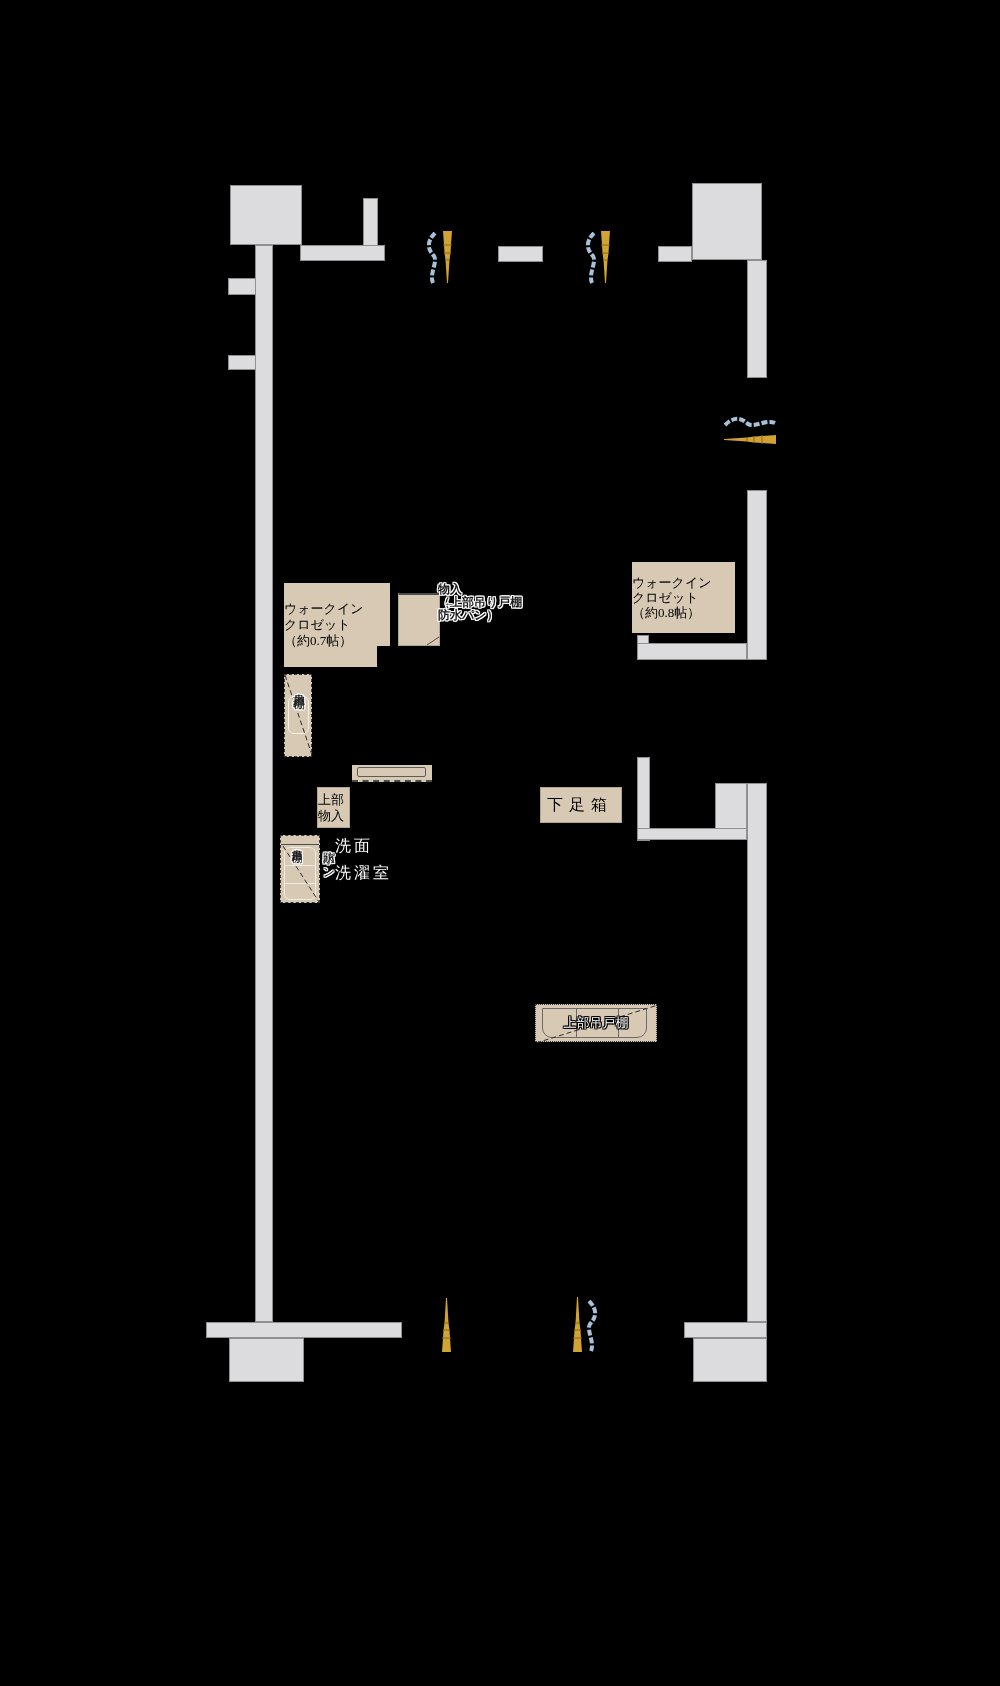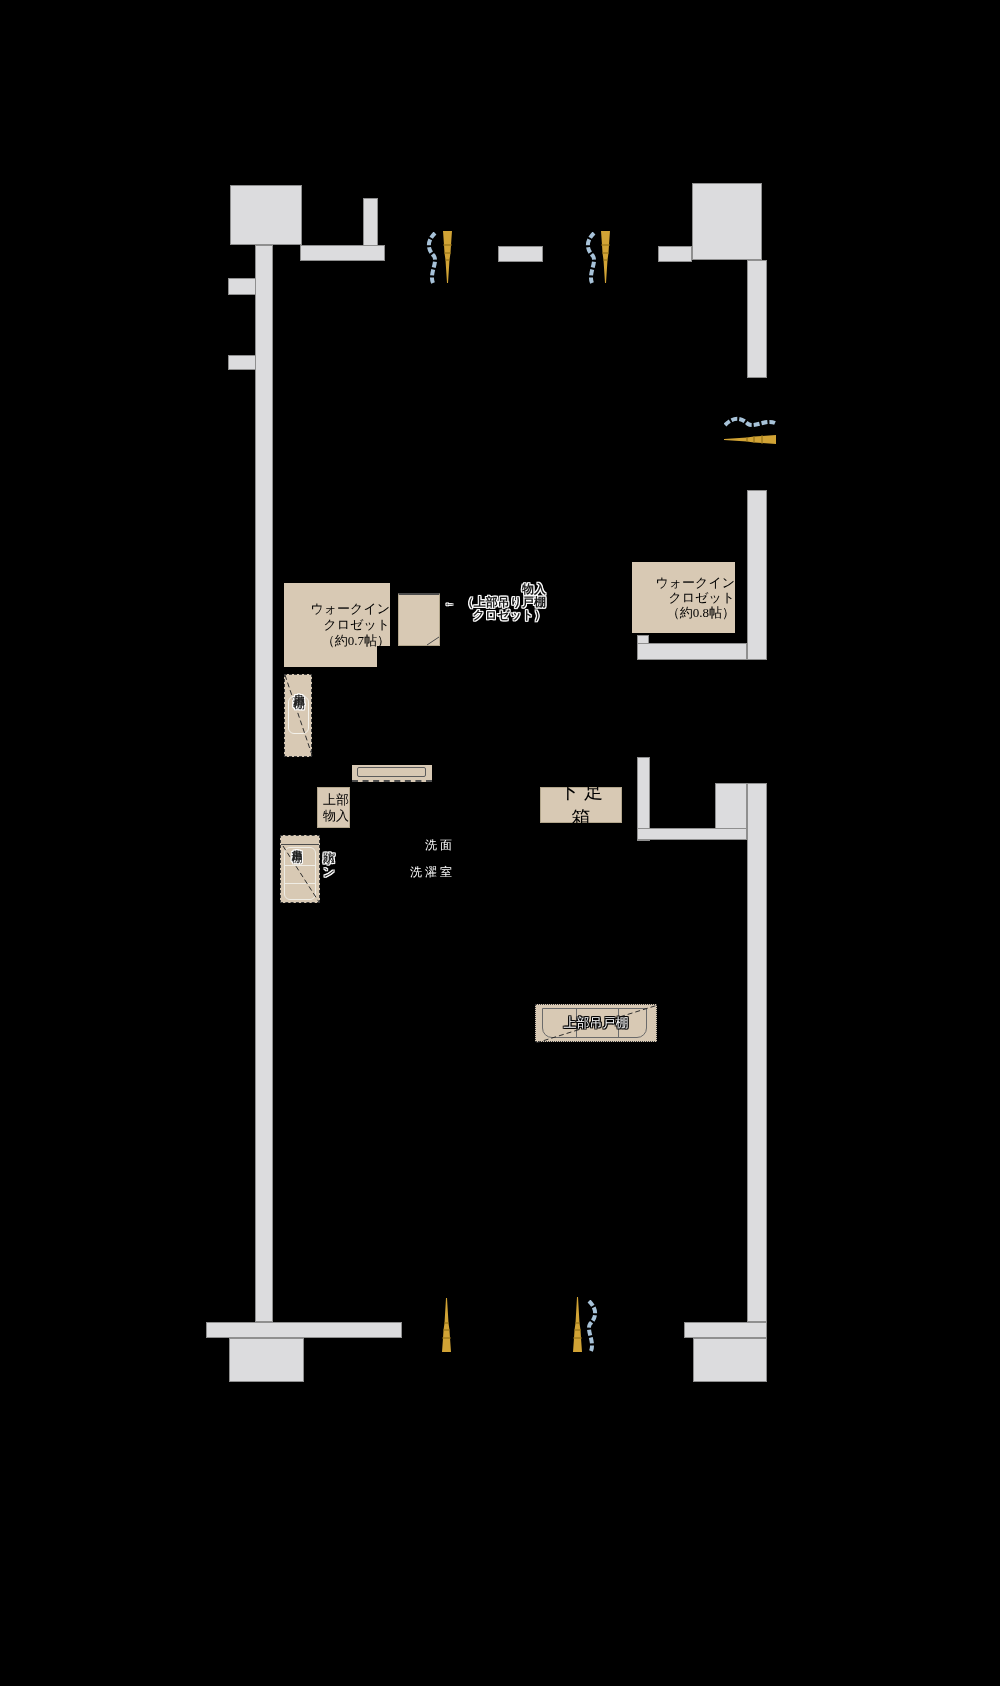--- a/index.html
+++ b/index.html
@@ -8,21 +8,21 @@
     --tassel:#d1a335; --tasselDark:#8a6a15; --ink:#1b1b1b;
   }
   html,body{margin:0;padding:0;background:var(--background);}
   .plan{position:relative;width:1000px;height:1686px;background:var(--background);overflow:hidden;
         font-family:"Liberation Serif","DejaVu Serif",serif;}
   .abs{position:absolute;box-sizing:border-box;}
   .w{position:absolute;box-sizing:border-box;background:var(--wall);border:1px solid var(--wallBorder);}
   .fx{position:absolute;box-sizing:border-box;background:var(--fixture);font-family:Liberation Serif, serif;}
   .fx.solid{border:1px solid var(--fixtureBorder);}
   .fx.dashed{border:1px dashed #3a3a3a;}
-  .center{display:flex;flex-direction:column;align-items:flex-end;justify-content:center;text-align:center;}
+  .center{display:flex;flex-direction:column;align-items:flex-start;justify-content:center;text-align:center;}
   .halo-w{color:var(--ink);text-shadow:-1px 0 #fff,1px 0 #fff,0 -1px #fff,0 1px #fff,-1px -1px #fff,1px 1px #fff,-1px 1px #fff,1px -1px #fff;}
   .halo-b{color:#ffffff;text-shadow:-1px 0 #000,1px 0 #000,0 -1px #000,0 1px #000,-1px -1px #000,1px 1px #000,-1px 1px #000,1px -1px #000;}
   .vtext{writing-mode:vertical-rl;text-orientation:upright;letter-spacing:1px;}
   svg{display:block;}
   .innerline{position:absolute;box-sizing:border-box;border:1px solid #5c5c5c;background:transparent;}
   .innerpan{position:absolute;box-sizing:border-box;border:1px solid #efece4;border-radius:6px;background:transparent;}
 </style>
 </head>
 <body>
 
@@ -108,21 +108,21 @@
 
   <div class="fx center" style="left:632px;top:562px;width:103px;height:71px;font-size:13px;line-height:15px;">
     <span>ウォークイン</span>
     <span>クロゼット</span>
     <span>（約0.8帖）</span>
   </div>
 
   <div class="abs center halo-w" style="left:438px;top:581px;width:108px;height:42px;font-size:12px;line-height:13px;font-weight:bold;">
     <span>物入</span>
     <span>（上部吊り戸棚</span>
-    <span>クロゼット）</span>
+    <span>防水パン）</span>
   </div>
   <div class="abs halo-w" style="left:444px;top:596px;font-size:11px;">←</div>
 
   <div class="fx dashed" style="left:284px;top:674px;width:28px;height:83px;">
     <div class="innerpan" style="left:3px;top:21px;width:21px;height:38px;border-color:#f3f1ea;"></div>
     <svg width="28" height="83" style="position:absolute;left:0;top:0;">
       <path d="M0 0 L28 83" stroke="#2e2e2e" stroke-width="1" stroke-dasharray="5 3" fill="none"></path>
     </svg>
   </div>
   <div class="abs vtext halo-w" style="left:290px;top:684px;height:68px;font-size:12px;">上部吊戸棚</div>
@@ -141,26 +141,26 @@
     <div class="innerpan" style="left:3px;top:11px;width:32px;height:53px;"></div>
     <div class="abs" style="left:3px;top:29px;width:32px;height:0;border-top:1px solid #efece4;"></div>
     <div class="abs" style="left:3px;top:47px;width:32px;height:0;border-top:1px solid #efece4;"></div>
     <svg width="40" height="68" style="position:absolute;left:0;top:0;">
       <path d="M2 10 L38 66" stroke="#2e2e2e" stroke-width="1" stroke-dasharray="5 3" fill="none"></path>
     </svg>
   </div>
   <div class="abs vtext halo-w" style="left:289px;top:840px;height:58px;font-size:11px;">上部吊戸棚</div>
   <div class="abs vtext halo-w" style="left:320px;top:842px;height:55px;font-size:12px;">防水パン</div>
 
-  <div class="abs center halo-b" style="left:335px;top:833px;width:120px;height:52px;font-size:12px;line-height:27px;letter-spacing:3px;">
+  <div class="abs center halo-b" style="left:335px;top:833px;width:120px;height:52px;font-size:16px;line-height:27px;letter-spacing:3px;">
     <span>洗面</span>
     <span>洗濯室</span>
   </div>
 
-  <div class="fx solid center" style="left:540px;top:787px;width:82px;height:36px;font-size:19px;letter-spacing:6px;padding-left:6px;">
+  <div class="fx solid center" style="left:540px;top:787px;width:82px;height:36px;font-size:16px;letter-spacing:6px;padding-left:6px;">
     <span>下足箱</span>
   </div>
 
   <div class="fx dashed" style="left:535px;top:1004px;width:122px;height:38px;border-style:dotted;">
     <div class="innerline" style="left:6px;top:3px;width:105px;height:30px;border-radius:0 0 10px 10px;border-color:#6b6b6b;"></div>
     <div class="abs" style="left:40px;top:3px;width:0;height:30px;border-left:1px solid #6b6b6b;"></div>
     <div class="abs" style="left:82px;top:3px;width:0;height:30px;border-left:1px solid #6b6b6b;"></div>
     <svg width="122" height="38" style="position:absolute;left:0;top:0;">
       <path d="M0 38 L122 0" stroke="#2e2e2e" stroke-width="1" stroke-dasharray="5 3" fill="none"></path>
     </svg>

